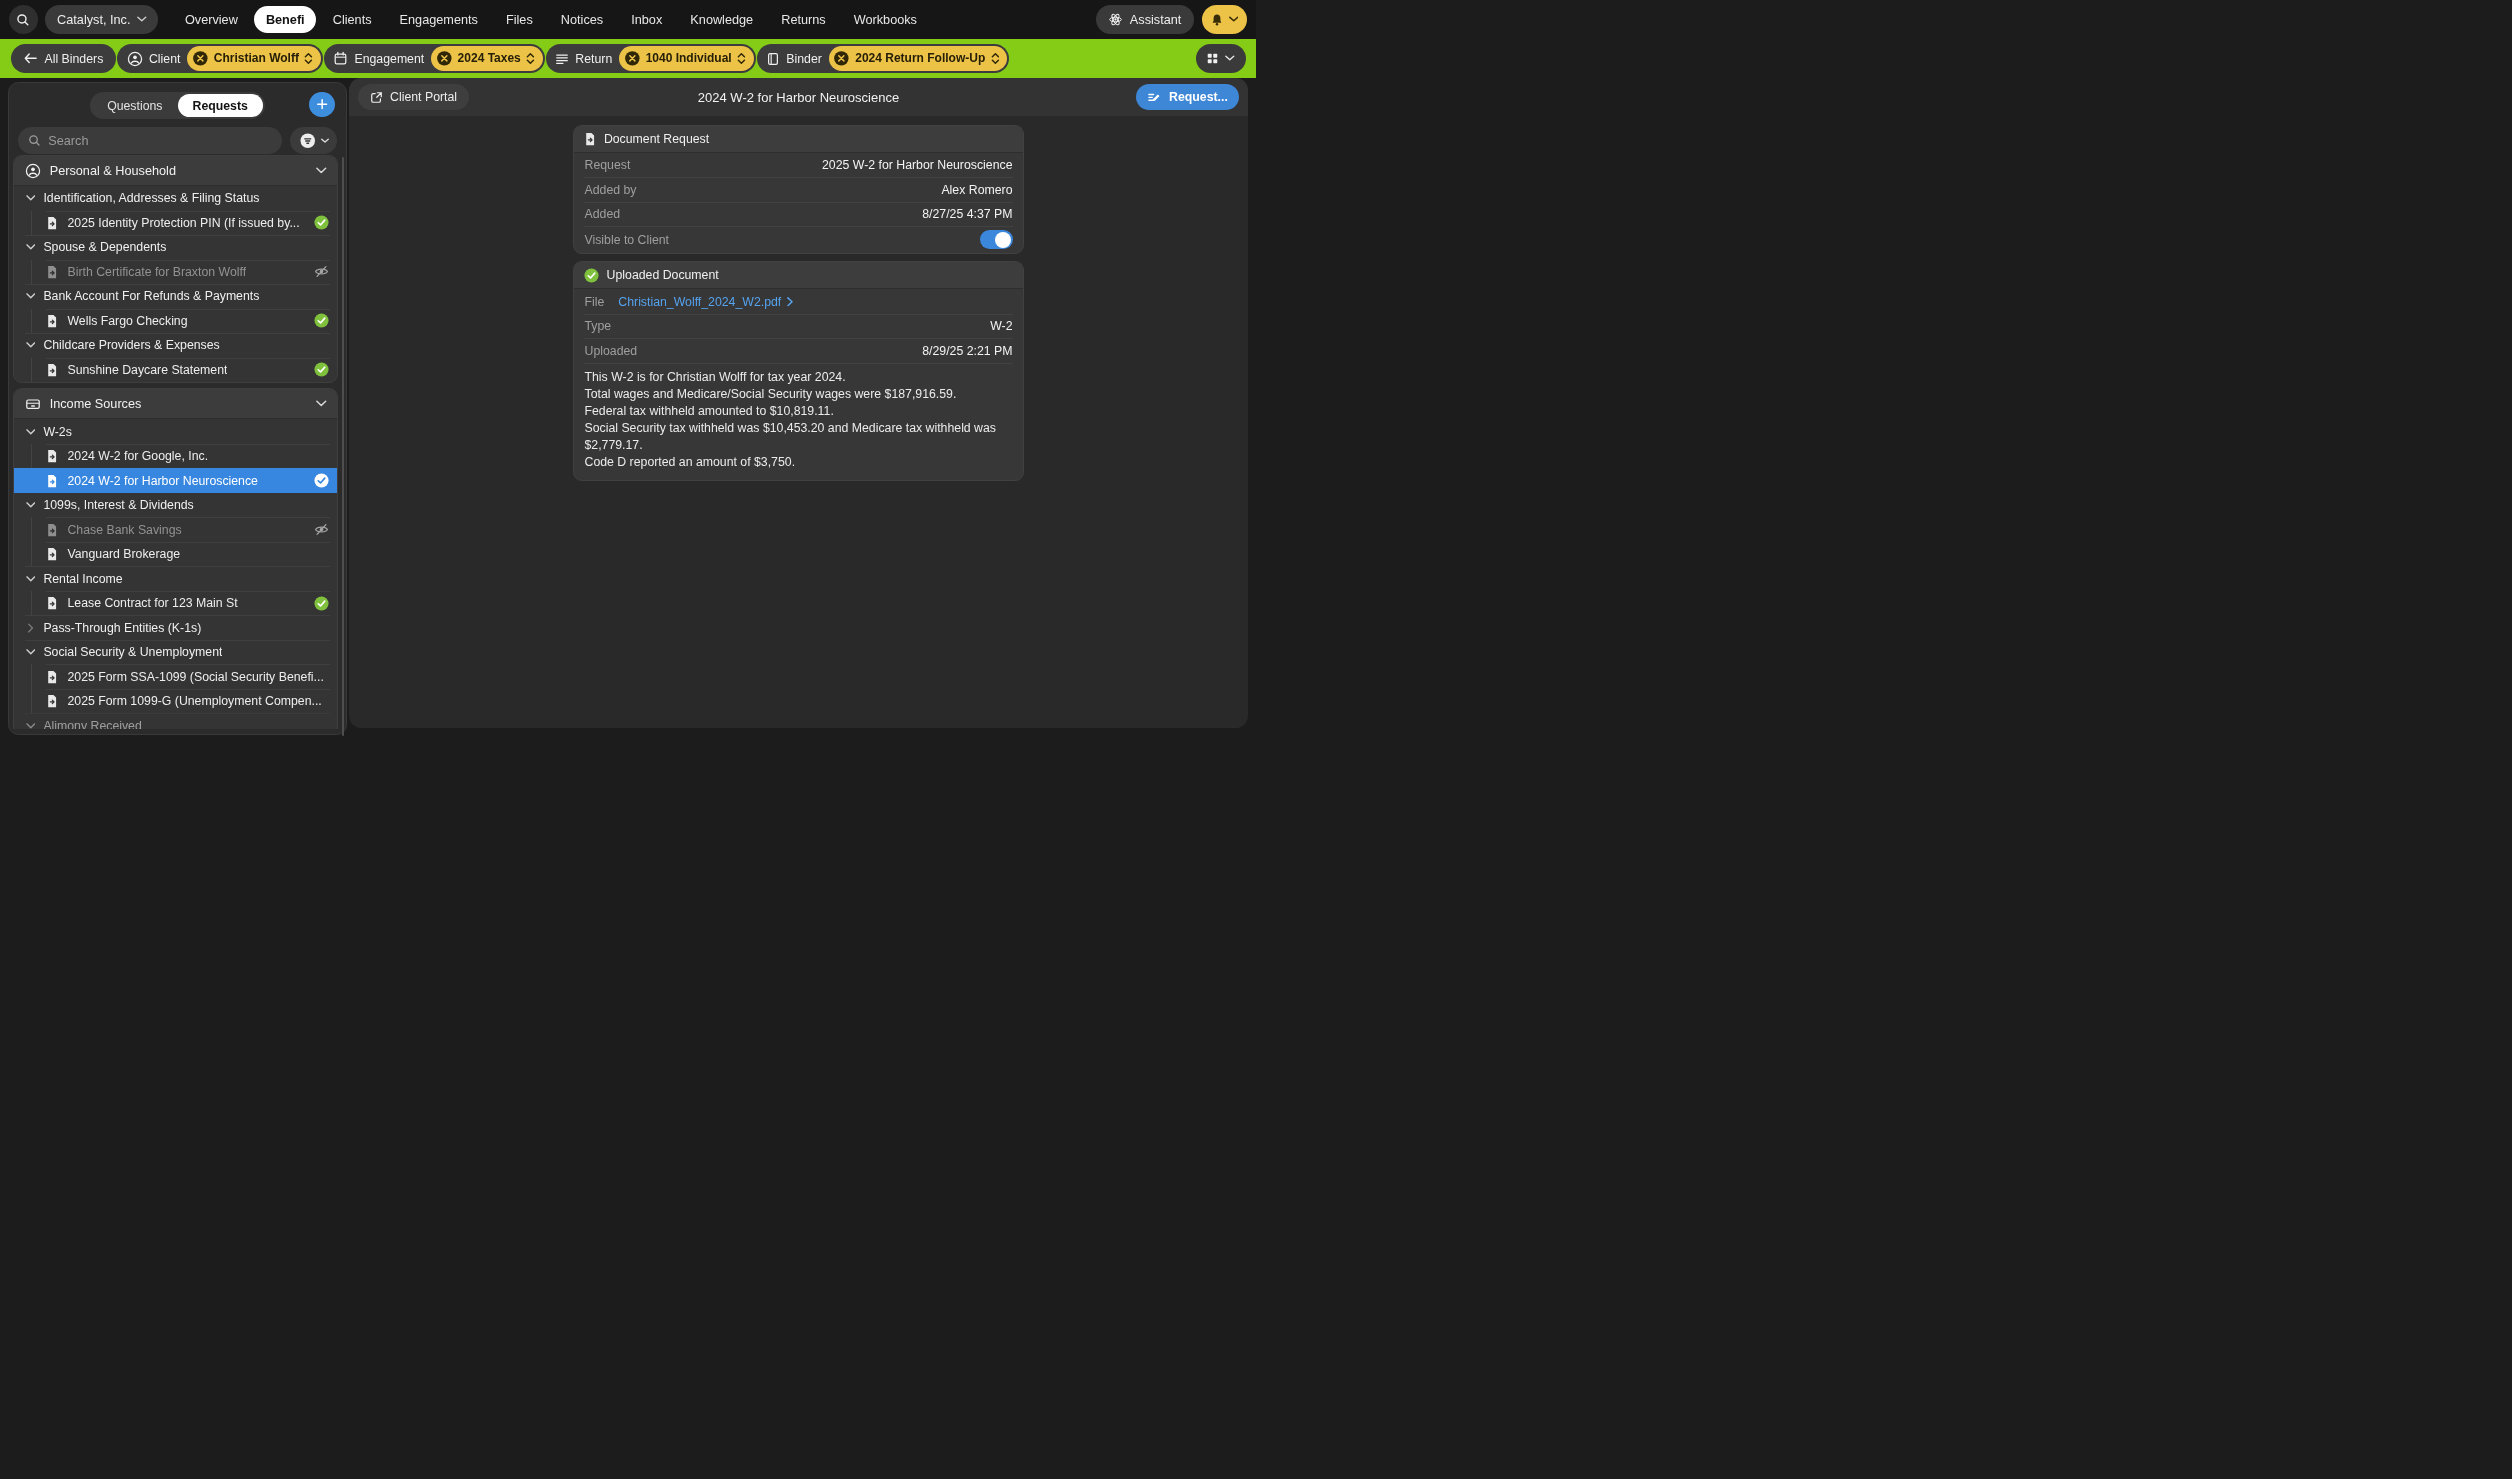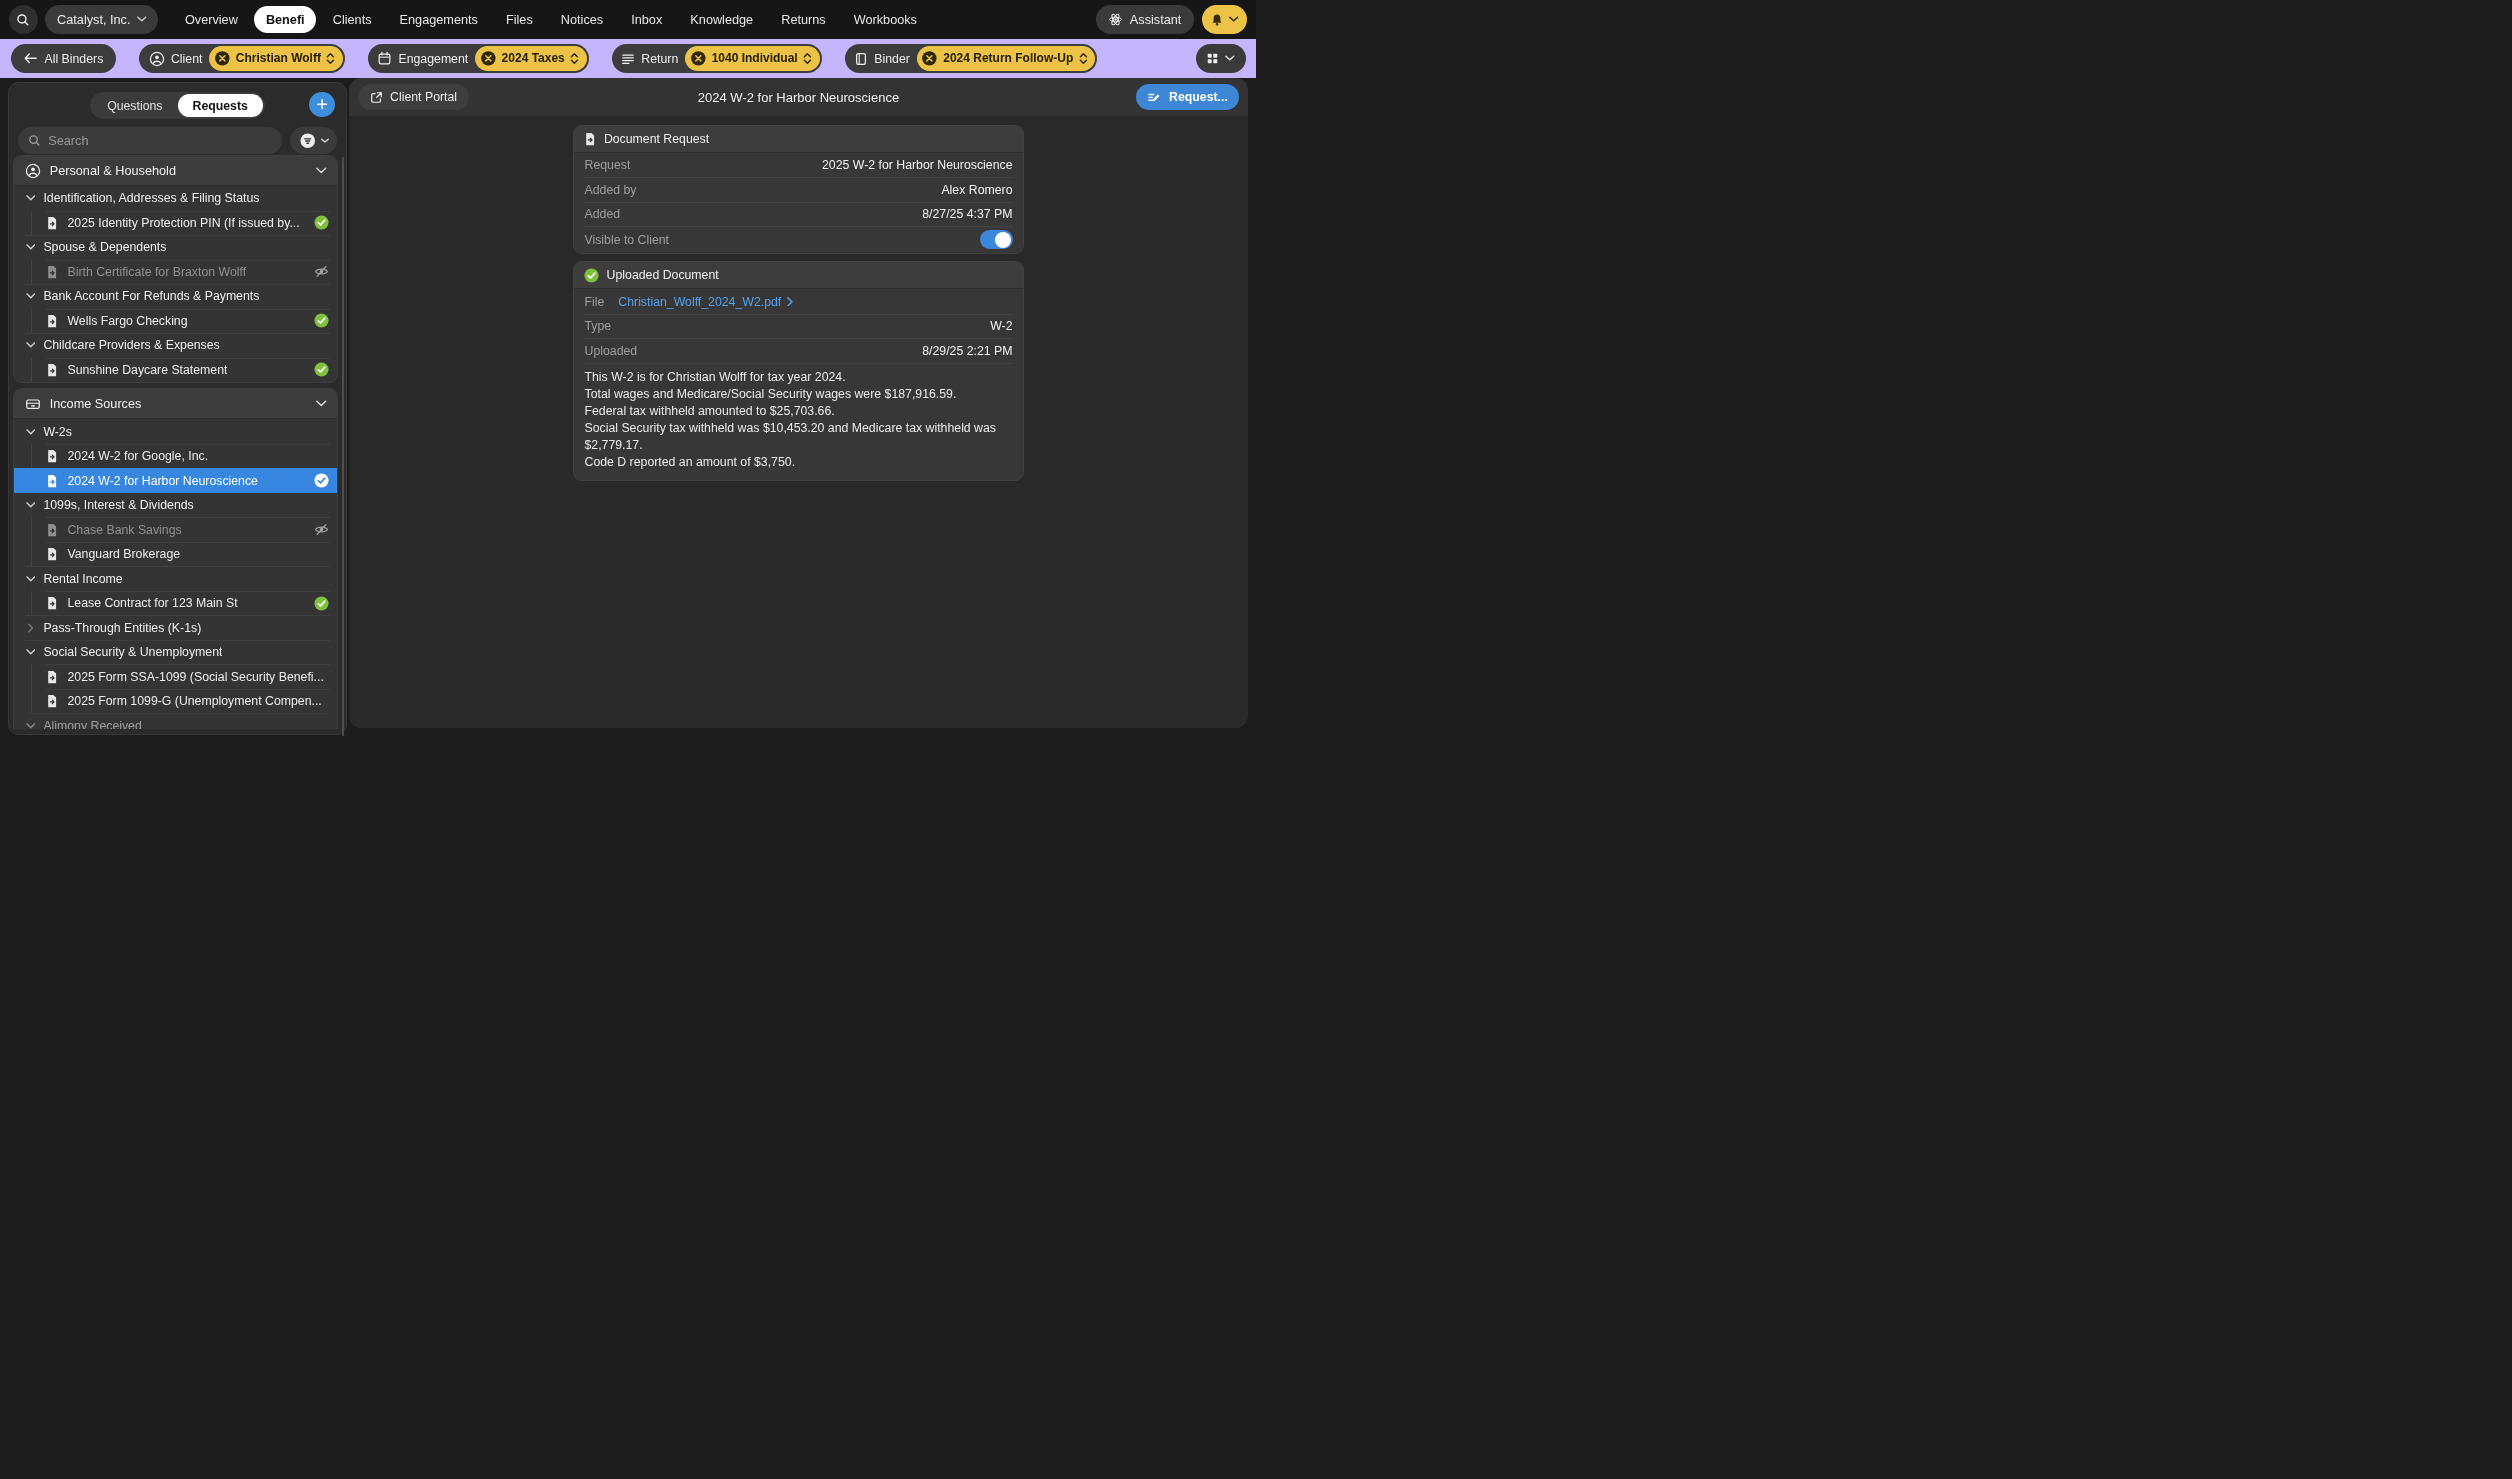--- a/index.html
+++ b/index.html
@@ -38,22 +38,22 @@
     background:#3a3a3a; height:29px; border-radius:15px; display:flex; align-items:center;
     gap:7px; padding:0 12.3px; font-size:12.7px; cursor:pointer;
   }
   .bell-pill {
     background:#ecc247; height:29px; border-radius:15px; display:flex; align-items:center;
     gap:4.4px; padding:0 8.8px; cursor:pointer;
   }
 
   
   .filterbar {
-    position:absolute; top:39px; left:0; right:0; height:39px; background:#c4b5fd;
-    display:flex; align-items:center; padding:0 10.5px; gap:23px;
+    position:absolute; top:39px; left:0; right:0; height:39px; background:#84cc16;
+    display:flex; align-items:center; padding:0 10.5px; gap:1px;
   }
   .back-pill {
     background:#3c3c3c; height:29px; border-radius:15px; display:flex; align-items:center;
     gap:8px; padding:0 13px; font-size:12.3px; cursor:pointer; white-space:nowrap;
   }
   .fgroup {
     background:#3c3c3c; height:29px; border-radius:15px; display:flex; align-items:center;
     gap:7px; padding:1.8px 1.8px 1.8px 9.6px; white-space:nowrap;
   }
   .fgroup .flabel { display:flex; align-items:center; gap:6.1px; font-size:12.3px; color:#f0f0f0; }
@@ -778,21 +778,21 @@
         <span class="k">Type</span>
         <span class="v">W-2</span>
       </div>
       <div class="kv">
         <span class="k">Uploaded</span>
         <span class="v">8/29/25 2:21 PM</span>
       </div>
       <div class="desc">
         <div>This W-2 is for Christian Wolff for tax year 2024.</div>
         <div>Total wages and Medicare/Social Security wages were $187,916.59.</div>
-        <div>Federal tax withheld amounted to $25,703.66.</div>
+        <div>Federal tax withheld amounted to $10,819.11.</div>
         <div>Social Security tax withheld was $10,453.20 and Medicare tax withheld was $2,779.17.</div>
         <div>Code D reported an amount of $3,750.</div>
       </div>
     </div>
 
   </div>
 </div>
 
 
 </body></html>

